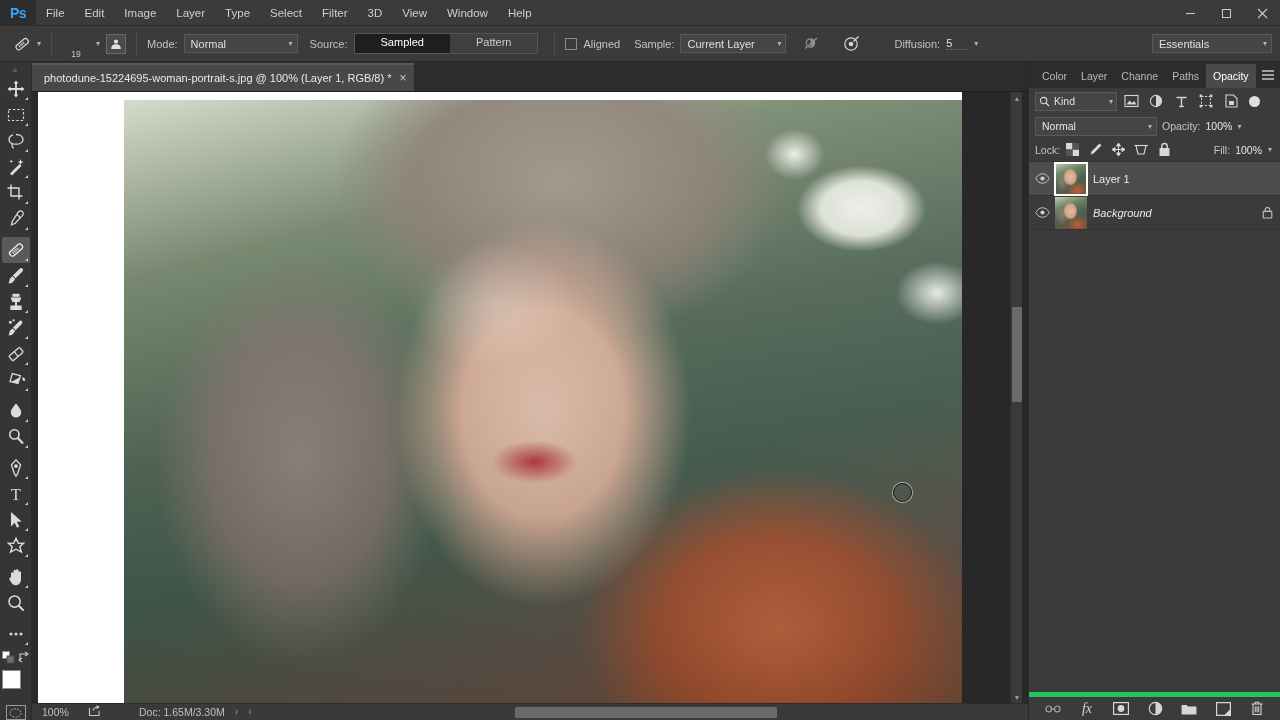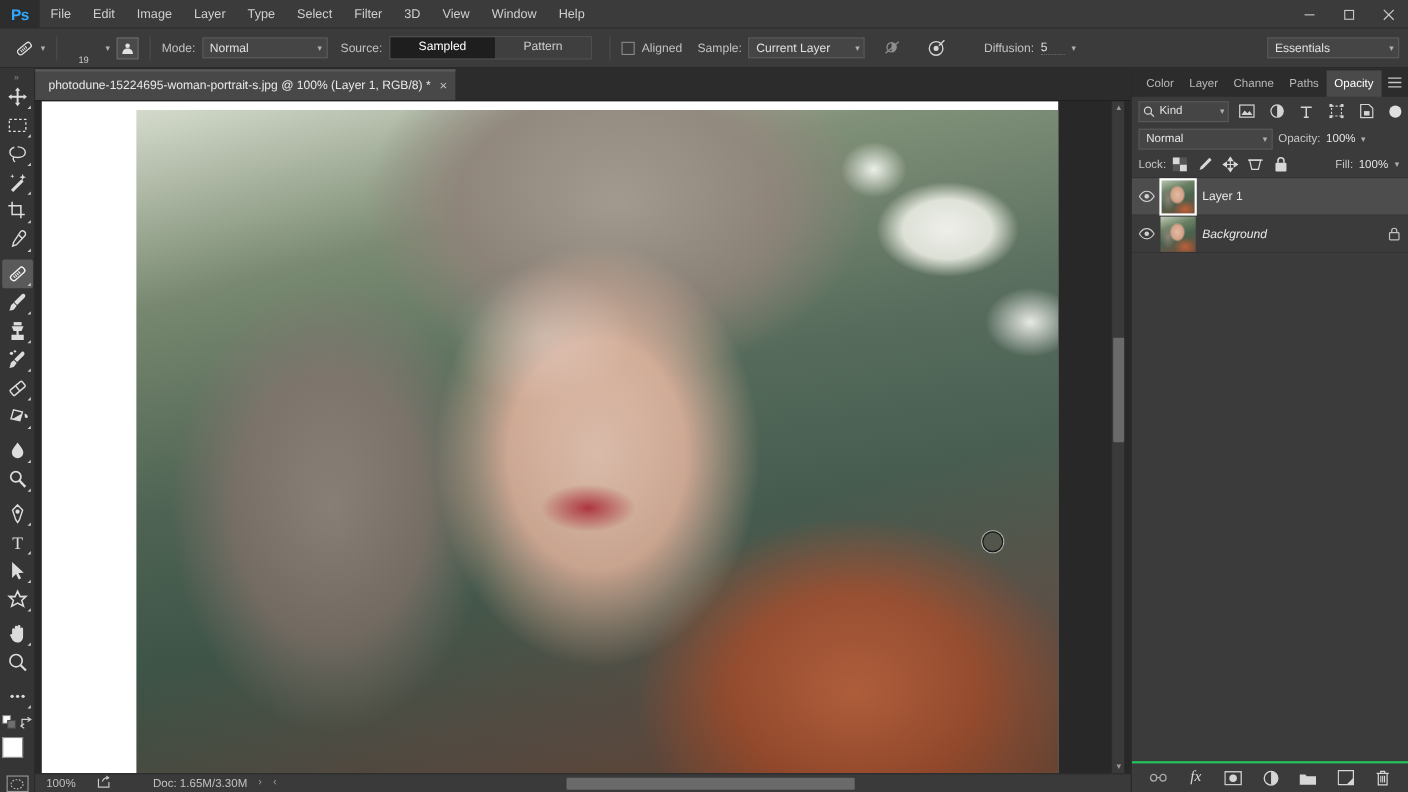--- a/index.html
+++ b/index.html
@@ -205,21 +205,21 @@
     height: 24px; line-height: 24px; padding: 0 7px;
     font-size: 10.5px; color: #b8b8b8; white-space: nowrap;
   }
   .ptab.active { background: #4a4a4a; color: #ffffff; }
   .panel-menu {
     margin-left: auto; width: 26px; height: 26px;
     display: flex; align-items: center; justify-content: center; color: #c7c7c7;
   }
   .filter-row {
     display: flex; align-items: center; gap: 3px; height: 26px;
-    padding: 1px 6px; background: #3b3b3b; justify-content: space-between;
+    padding: 1px 6px; background: #3b3b3b;
   }
   .kind-sel {
     width: 82px; height: 19px; background: #454545; border: 1px solid #595959;
     display: flex; align-items: center; gap: 4px; padding: 0 3px;
     font-size: 10.5px; color: #e0e0e0;
   }
   .kind-sel .cv { margin-left: auto; font-size: 8px; }
   .fico { width: 22px; height: 20px; display: flex; align-items: center; justify-content: center; }
   .toggle-knob {
     width: 11px; height: 11px; border-radius: 50%; background: #e0e0e0; margin-left: 4px;
@@ -253,21 +253,21 @@
       radial-gradient(ellipse 13px 10px at 70% 85%, #bc5f38 0%, rgba(150,70,40,0) 80%),
       radial-gradient(ellipse 8px 13px at 22% 56%, #8b8175 0%, rgba(110,100,90,0) 85%),
       linear-gradient(160deg, #c3cdb8 0%, #6b8164 30%, #4a6350 55%, #7a4b36 100%);
   }
   .lthumb.sel-thumb { outline: 2px solid #ffffff; outline-offset: -1px; }
   .lname { font-size: 11px; color: #e9e9e9; flex: 1; }
   .lname.italic { font-style: italic; }
   .llock { width: 26px; display: flex; align-items: center; justify-content: center; }
   .panel-footer {
     position: absolute; left: 0; bottom: 0; width: 252px; height: 28px;
-    background: #3b3b3b; border-top: 2px solid #22c55e;
+    background: #3b3b3b; border-top: 5px solid #22c55e;
     display: flex; align-items: center; justify-content: center; gap: 14px;
   }
   .fbtn {
     width: 20px; height: 20px; display: flex; align-items: center; justify-content: center;
     color: #cccccc;
   }
 </style>
 </head>
 <body>
 

